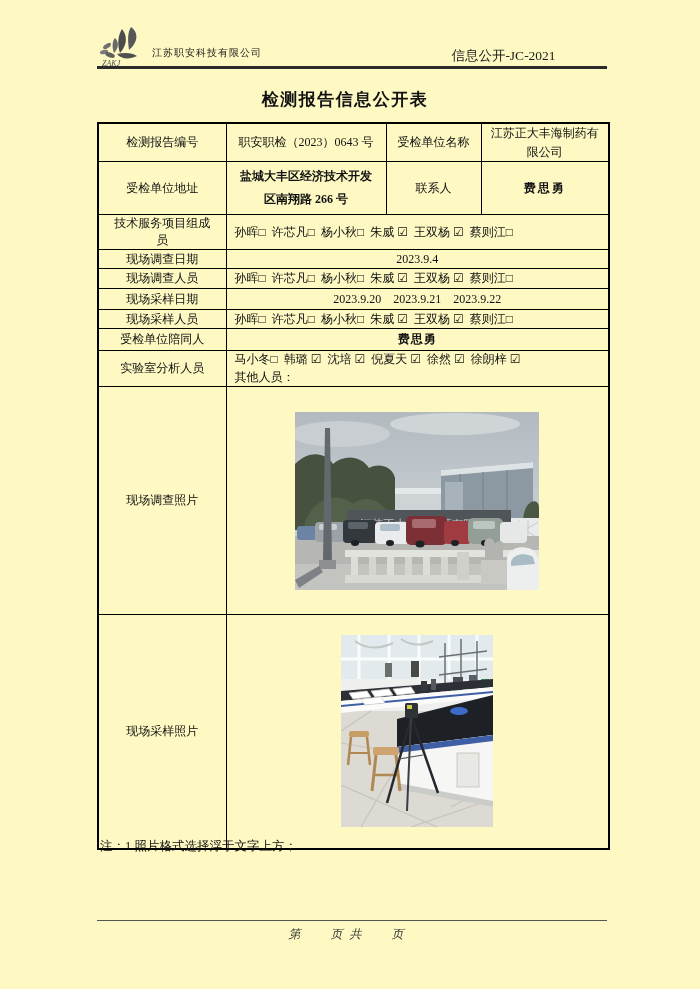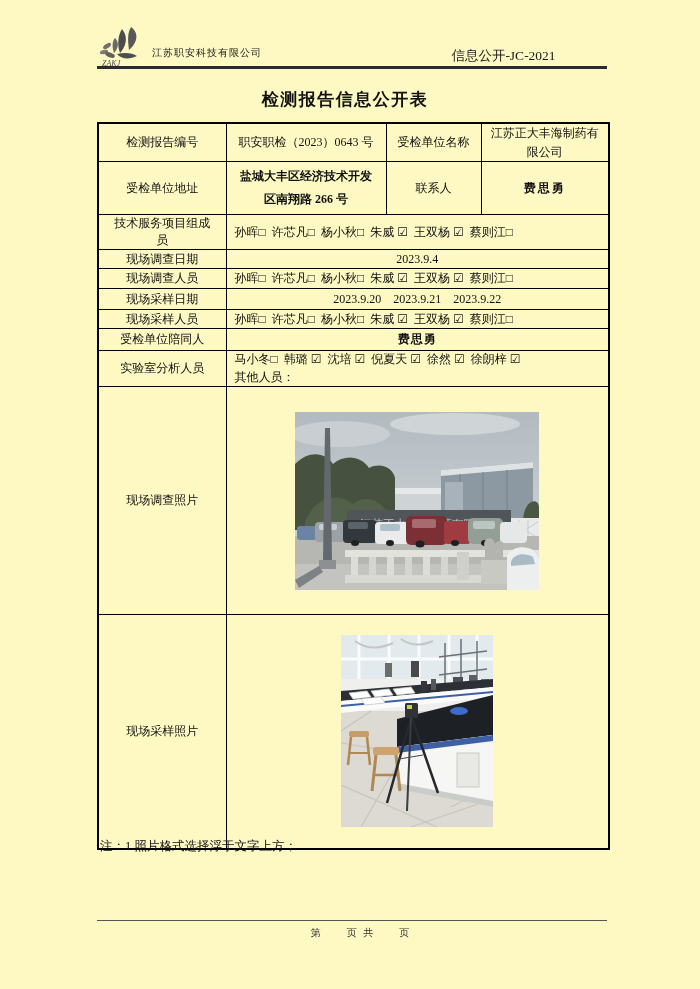--- a/index.html
+++ b/index.html
@@ -25,21 +25,21 @@
   td.val-l { text-align:left; padding:0 0 0 8px; white-space:pre-wrap; }
   .two-line { line-height:1.95;font-weight:bold; }
   .wrap-c { line-height:1.55; }
   .bold-big { font-weight:bold; font-size:15px; letter-spacing:2px; }
   .bold-mid { font-weight:bold; font-size:13px; letter-spacing:1px; }
   .lab-lines { line-height:1.45; }
   td.photo-cell { text-align:center; vertical-align:middle; }
   
   .note { position:absolute; left:100px; top:838px; font-size:12.5px; }
   .ft-rule { position:absolute; left:97px; top:920px; width:510px; height:1px; background:#555; }
-  .ft-text { position:absolute; left:106px; top:926px; width:510px; text-align:center; font-size:10px; letter-spacing:2px; color:#333; }
+  .ft-text { position:absolute; left:92px; top:926px; width:510px; text-align:center; font-size:12px; letter-spacing:2px; color:#333;font-style:italic; }
 </style>
 </head>
 <body>
 
 <div class="page">
 
   <svg class="hdr-logo" viewBox="0 0 54 42">
     <path d="M27 3 C32 9 33 18 25 27 C22 19 23 9 27 3 Z" fill="#4c4c4c"></path>
     <path d="M36 1 C43 6 44 15 34 24 C33 16 32 7 36 1 Z" fill="#585858"></path>
     <path d="M20 12 C24 16 24 22 19 27 C17 22 17 15 20 12 Z" fill="#6a6a6a"></path>

